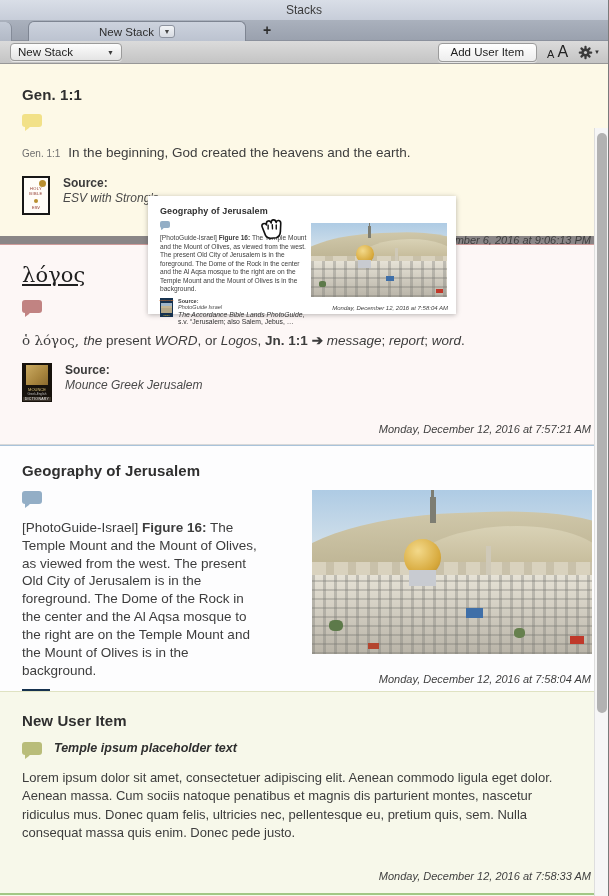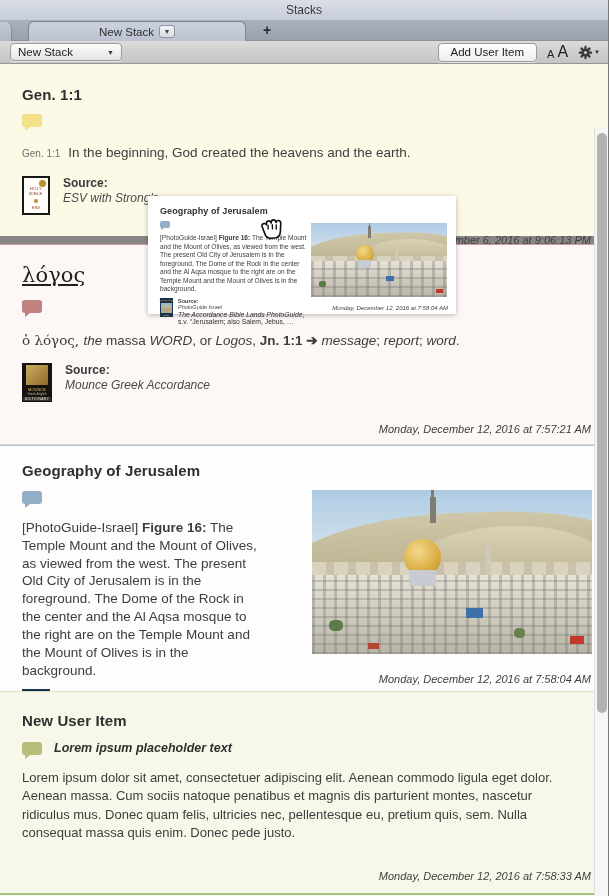--- a/index.html
+++ b/index.html
@@ -259,31 +259,31 @@
       </div>
       <div class="timestamp">Tuesday, December 6, 2016 at 9:06:13 PM</div>
     </div>
 
     <div class="drop-bar"></div>
     <div class="rose-line"></div>
 
     <div class="card card-logos">
       <div class="card-title">λόγος</div>
       <div class="bubble bubble-rose"></div>
-      <div class="sentence"><span class="greek">ὁ λόγος, </span><span class="it">the </span><span>massa </span><span class="it">WORD</span><span>, or </span><span class="it">Logos</span><span>, </span><span class="bd">Jn. 1:1 </span><span class="bd">➔ </span><span class="it">message</span><span>; </span><span class="it">report</span><span>; </span><span class="it">word</span><span>.</span></div>
+      <div class="sentence"><span class="greek">ὁ λόγος, </span><span class="it">the </span><span>present </span><span class="it">WORD</span><span>, or </span><span class="it">Logos</span><span>, </span><span class="bd">Jn. 1:1 </span><span class="bd">➔ </span><span class="it">message</span><span>; </span><span class="it">report</span><span>; </span><span class="it">word</span><span>.</span></div>
       <div class="src-row">
         <div class="thumb thumb-mgd">
           <div class="papyrus"></div>
           <div class="m1">MOUNCE</div>
           <div class="m2">Greek-English</div>
           <div class="m3">DICTIONARY</div>
         </div>
         <div>
           <div class="src-label">Source:</div>
-          <div class="src-name">Mounce Greek Accordance</div>
+          <div class="src-name">Mounce Greek Jerusalem</div>
         </div>
       </div>
       <div class="timestamp">Monday, December 12, 2016 at 7:57:21 AM</div>
     </div>
 
     <div class="card card-geo">
       <div class="card-title">Geography of Jerusalem</div>
       <div class="bubble bubble-blue"></div>
       <div class="geo-text body-text"><span>[PhotoGuide-Israel] </span><span class="bd">Figure 16:</span><span> The Temple Mount and the Mount of Olives, as viewed from the west. The present Old City of Jerusalem is in the foreground. The Dome of the Rock in the center and the Al Aqsa mosque to the right are on the Temple Mount and the Mount of Olives is in the background.</span></div>
       <div class="photo photo-main">
@@ -313,21 +313,21 @@
           <div class="citation"><span class="it">The Accordance Bible Lands PhotoGuide</span><span>,</span><br><span>s.v. “Jerusalem; also Salem, Jebus, …</span></div>
         </div>
       </div>
       <div class="timestamp">Monday, December 12, 2016 at 7:58:04 AM</div>
     </div>
 
     <div class="card card-new">
       <div class="card-title">New User Item</div>
       <div class="ph-row">
         <div class="bubble bubble-olive"></div>
-        <div class="ph-text">Lorem ipsum placeholder text</div>
+        <div class="ph-text">Temple ipsum placeholder text</div>
       </div>
       <div class="lorem body-text">Lorem ipsum dolor sit amet, consectetuer adipiscing elit. Aenean commodo ligula eget dolor. Aenean massa. Cum sociis natoque penatibus et magnis dis parturient montes, nascetur ridiculus mus. Donec quam felis, ultricies nec, pellentesque eu, pretium quis, sem. Nulla consequat massa quis enim. Donec pede justo.</div>
       <div class="timestamp">Monday, December 12, 2016 at 7:58:33 AM</div>
       <div class="green-line"></div>
     </div>
 
     <div class="scrollbar">
       <div class="scroll-thumb"></div>
     </div>
   </div>

